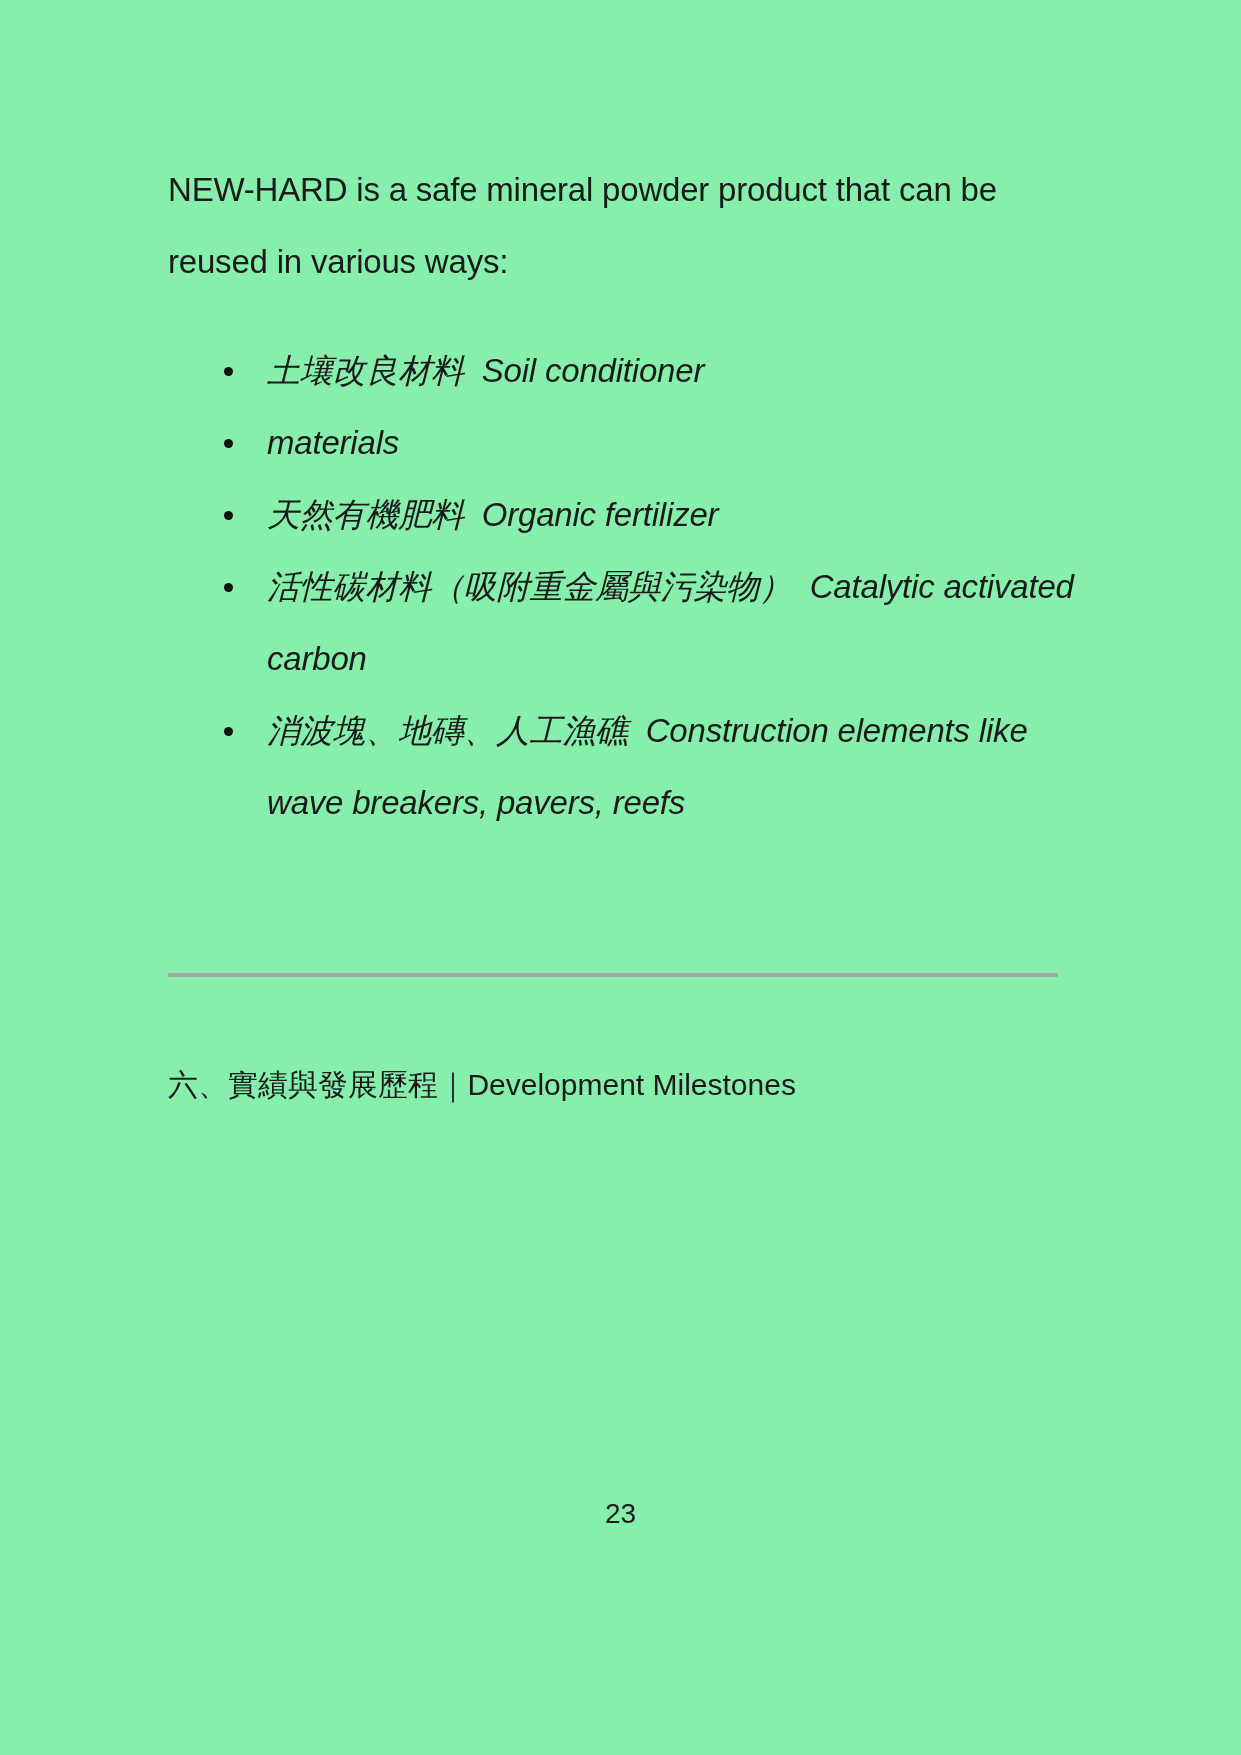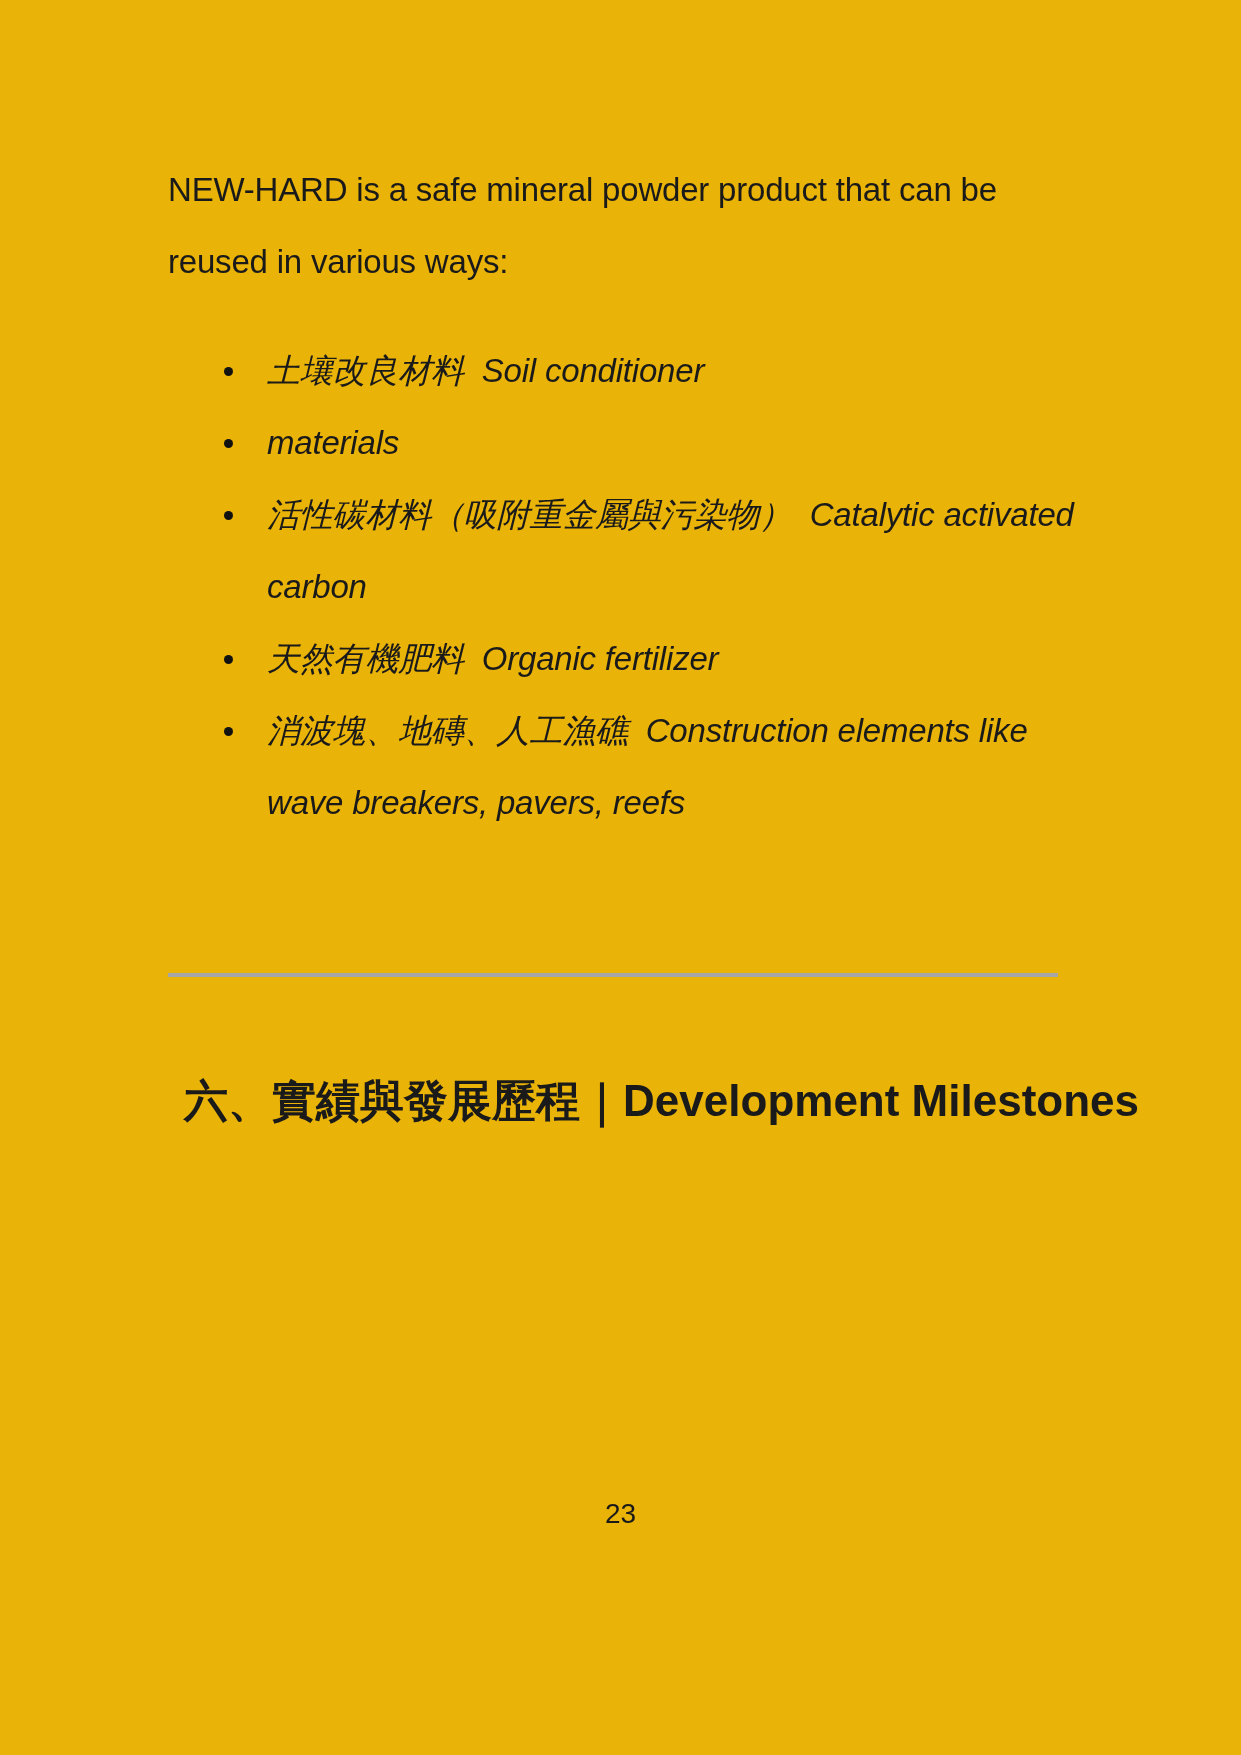--- a/index.html
+++ b/index.html
@@ -4,21 +4,21 @@
 <style>
   html, body {
     margin: 0;
     padding: 0;
     background: #ffffff;
   }
   .page {
     position: relative;
     width: 1241px;
     height: 1755px;
-    background: #eab308;
+    background: #86efac;
     overflow: hidden;
     font-family: "Liberation Sans", "DejaVu Sans", sans-serif;
     color: #1a1a1a;
   }
   .line {
     display: block;
     white-space: pre;
   }
   
   .intro {
@@ -67,23 +67,23 @@
     height: 4px;
     margin: 0;
     border: none;
     background: #a6a6a6;
   }
   
   .heading {
     position: absolute;
     left: 168px;
     top: 1060px;
-    margin: 16px;
-    font-size: 44px;
-    font-weight: 700;
+    margin: 0;
+    font-size: 30px;
+    font-weight: 400;
     line-height: 50px;
     white-space: pre;
   }
   
   .milestones-list {
     position: absolute;
     left: 168px;
     top: 1135px;
   }
   .milestones-list li {
@@ -116,26 +116,26 @@
     <li>
       <span class="dot"></span>
       <span class="line">土壤改良材料  Soil conditioner</span>
     </li>
     <li>
       <span class="dot"></span>
       <span class="line">materials</span>
     </li>
     <li>
       <span class="dot"></span>
-      <span class="line">活性碳材料（吸附重金屬與污染物）  Catalytic activated</span>
-      <span class="line">carbon</span>
+      <span class="line">天然有機肥料  Organic fertilizer</span>
     </li>
     <li>
       <span class="dot"></span>
-      <span class="line">天然有機肥料  Organic fertilizer</span>
+      <span class="line">活性碳材料（吸附重金屬與污染物）  Catalytic activated</span>
+      <span class="line">carbon</span>
     </li>
     <li>
       <span class="dot"></span>
       <span class="line">消波塊、地磚、人工漁礁  Construction elements like</span>
       <span class="line">wave breakers, pavers, reefs</span>
     </li>
   </ul>
 
   <hr class="divider">
 

